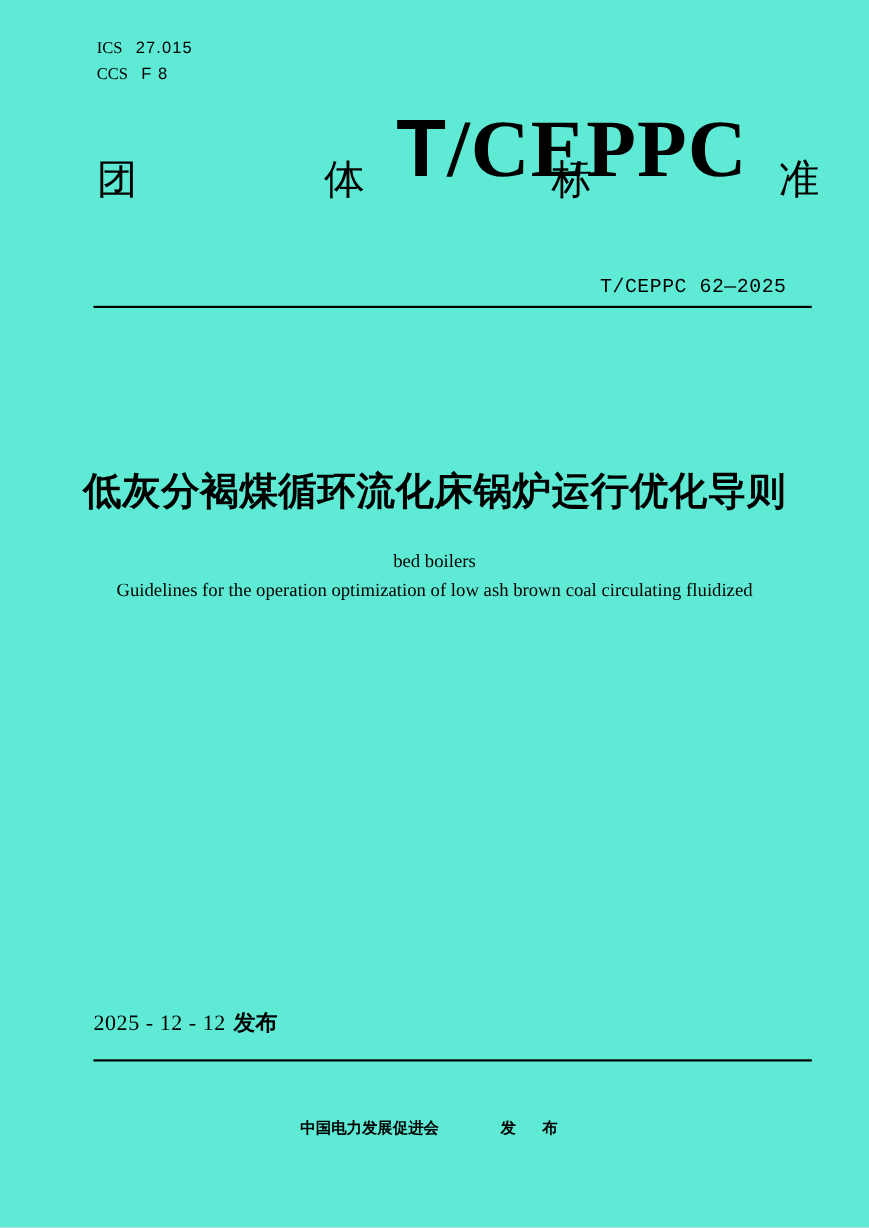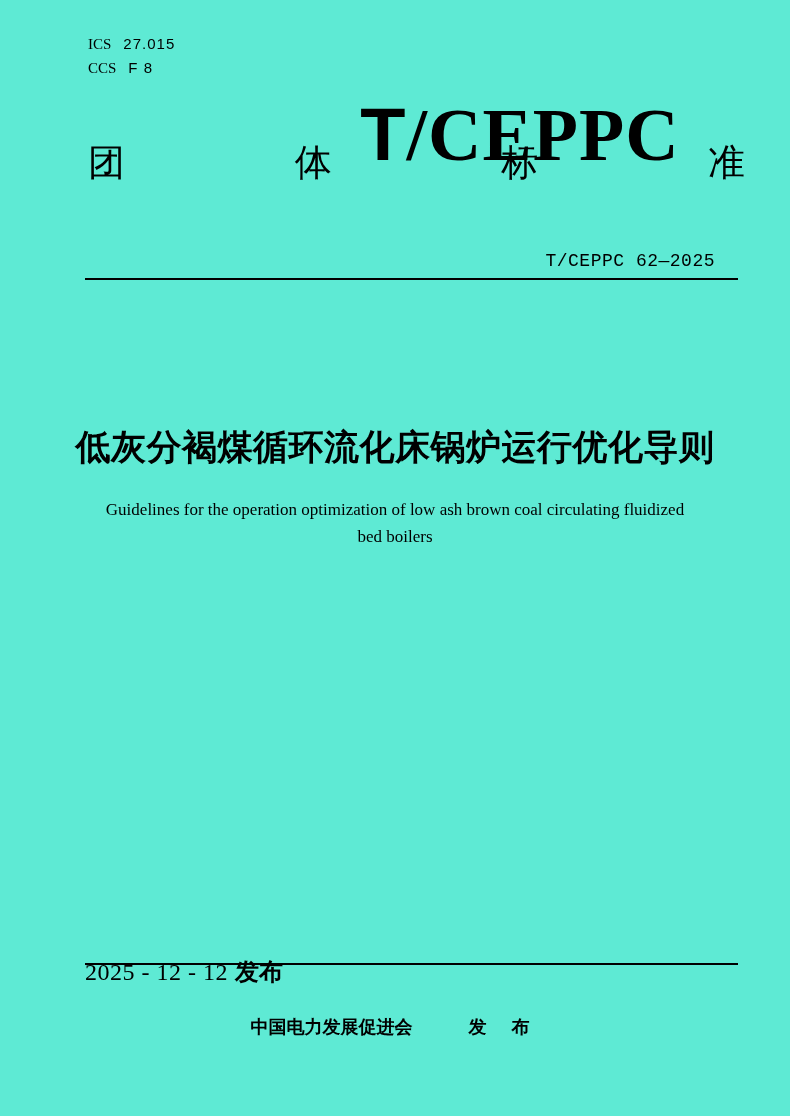--- a/index.html
+++ b/index.html
@@ -109,27 +109,27 @@
     width: 710px;
     text-align: center;
     font-family: "Liberation Serif", "DejaVu Serif", serif;
     font-size: 17px;
     line-height: 27px;
   }
 
   
   .date-row {
     position: absolute;
-    top: 956px;
+    top: 916px;
     left: 85px;
     width: 653px;
     display: flex;
     justify-content: space-between;
     align-items: baseline;
-    font-size: 24px;
+    font-size: 20px;
   }
   .date-item { white-space: nowrap; }
   .date-value {
     font-family: "Liberation Serif", "DejaVu Serif", serif;
     letter-spacing: 0.5px;
   }
   .date-label {
     font-family: "Liberation Sans", "DejaVu Sans", sans-serif;
     font-weight: bold;
     margin-left: 7px;
@@ -138,21 +138,21 @@
   
   .publisher-row {
     position: absolute;
     top: 1017px;
     left: 0;
     width: 100%;
     display: flex;
     justify-content: center;
     align-items: baseline;
     gap: 56px;
-    font-size: 18px;
+    font-size: 14px;
     font-weight: bold;
     line-height: 1.2;
     text-align: right;
   }
   .publisher-action { letter-spacing: 10px; }
 </style>
 </head>
 <body>
 
 <div class="page">
@@ -177,22 +177,22 @@
     <span>准</span>
   </div>
 
   <div class="std-number">T/CEPPC 62—2025</div>
 
   <div class="rule rule-top"></div>
 
   <div class="title-cn">低灰分褐煤循环流化床锅炉运行优化导则</div>
 
   <div class="title-en">
+    <div>bed boilers</div>
     <div>Guidelines for the operation optimization of low ash brown coal circulating fluidized</div>
-    <div>bed boilers</div>
   </div>
 
   <div class="date-row">
     <div class="date-item">
       <span class="date-value">2025 - 12 - 12</span><span class="date-label">发布</span>
     </div>
   </div>
 
   <div class="rule rule-bottom"></div>
 

